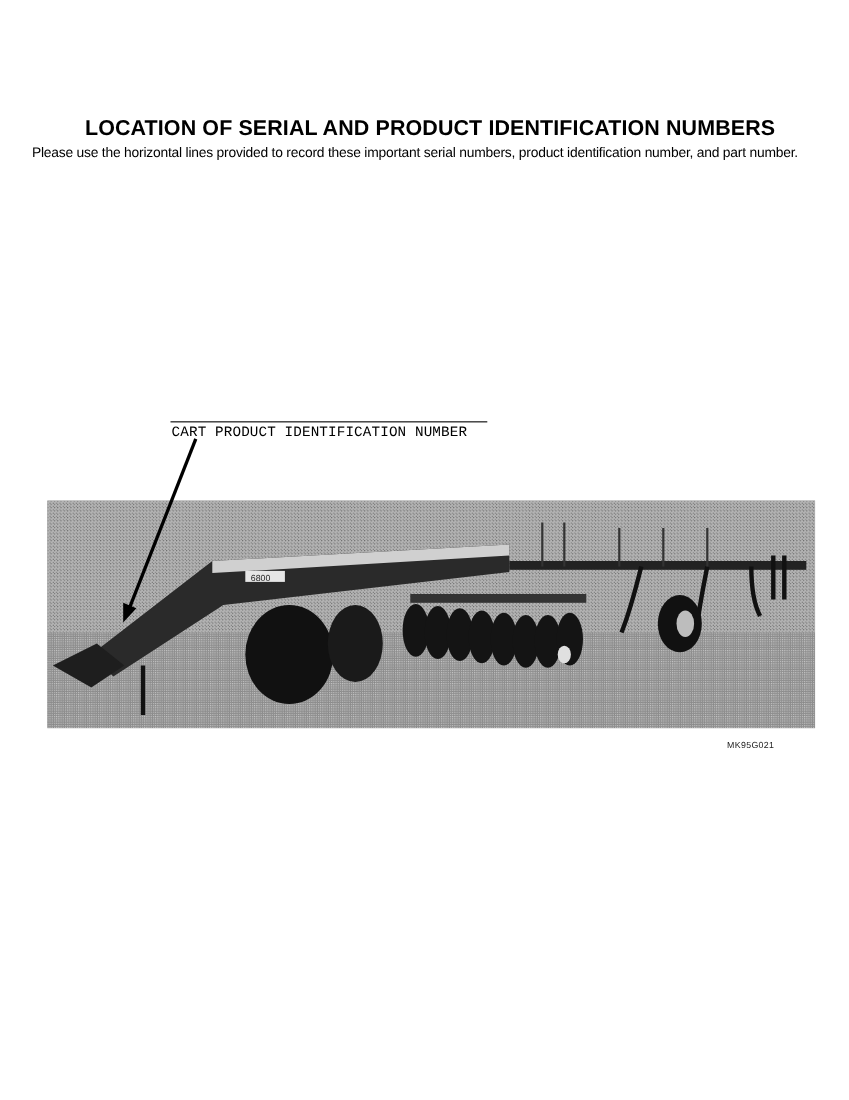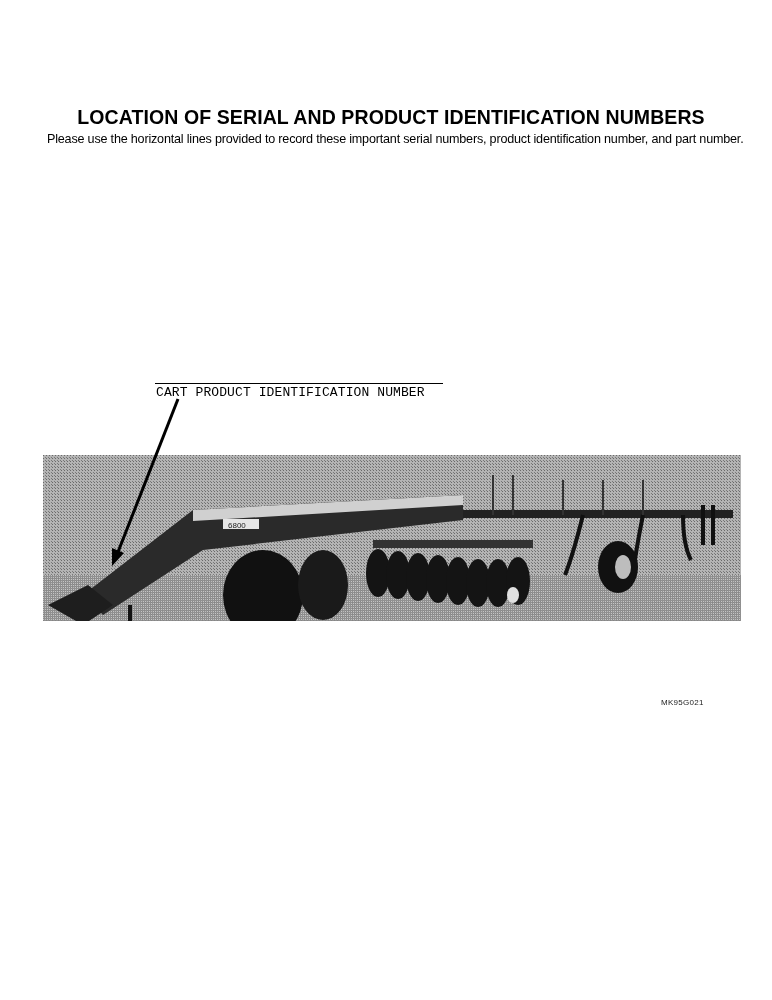--- a/index.html
+++ b/index.html
@@ -1,30 +1,30 @@
 <!DOCTYPE html>
 <html><head>
 <meta charset="utf-8">
 <style>
   html, body { margin: 0; padding: 0; background: #ffffff; }
   body { width: 772px; height: 1000px; position: relative; overflow: hidden;
          font-family: "Liberation Sans", sans-serif; color: #000; }
   .title { position: absolute; left: 0; width: 772px; top: 101px; text-align: center;
            font-size: 19.5px; font-weight: bold; letter-spacing: 0.1px; margin: 5px; }
-  .intro { position: absolute; left: 47px; top: 131px; width: 720px;
+  .intro { position: absolute; left: 29px; top: 131px; width: 720px;
            font-size: 12.6px; line-height: 17px; margin: 0; letter-spacing: -0.2px; }
   .callout-line { position: absolute; left: 155px; top: 383px; width: 288px; height: 0;
                   border-top: 1.3px solid #000; }
   .callout-label { position: absolute; left: 156px; top: 385px; font-size: 13px;
                    letter-spacing: 0.1px; white-space: nowrap; font-family: Liberation Mono, monospace; }
-  .photo { position: absolute; left: 43px; top: 455px; width: 698px; height: 166px;
+  .photo { position: absolute; left: 43px; top: 455px; width: 698px; height: 207px;
            overflow: hidden; background: #9a9a9a; }
   .photo svg { display: block; }
   .arrow-svg { position: absolute; left: 0; top: 0; pointer-events: none; }
-  .fig-code { position: absolute; left: 661px; top: 698px; font-size: 8px;
+  .fig-code { position: absolute; left: 661px; top: 673px; font-size: 8px;
               letter-spacing: 0.3px; color: #222; }
 </style>
 </head>
 <body>
 
 <h1 class="title">LOCATION OF SERIAL AND PRODUCT IDENTIFICATION NUMBERS</h1>
 <p class="intro">Please use the horizontal lines provided to record these important serial numbers, product identification number, and part number.</p>
 
 <div class="callout-line"></div>
 <div class="callout-label">CART PRODUCT IDENTIFICATION NUMBER</div>

